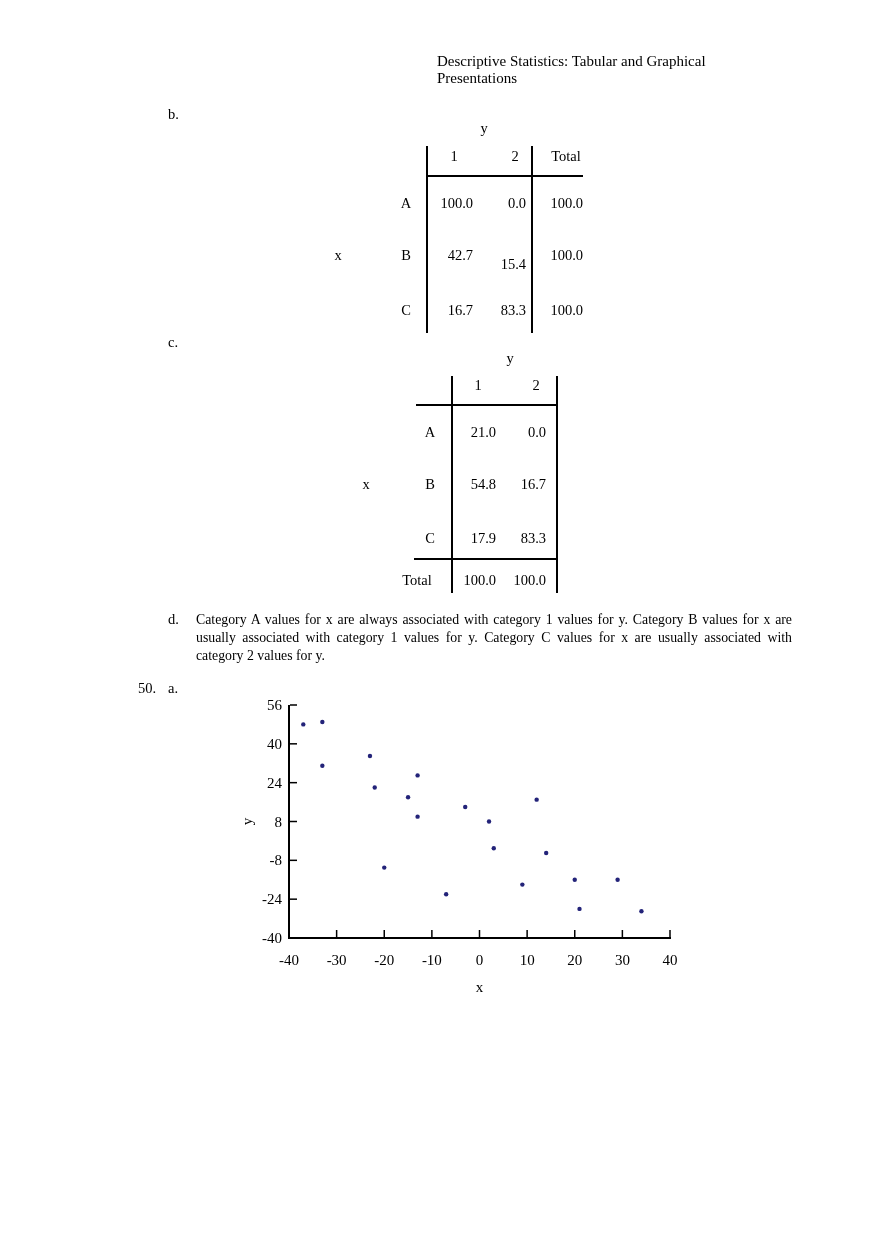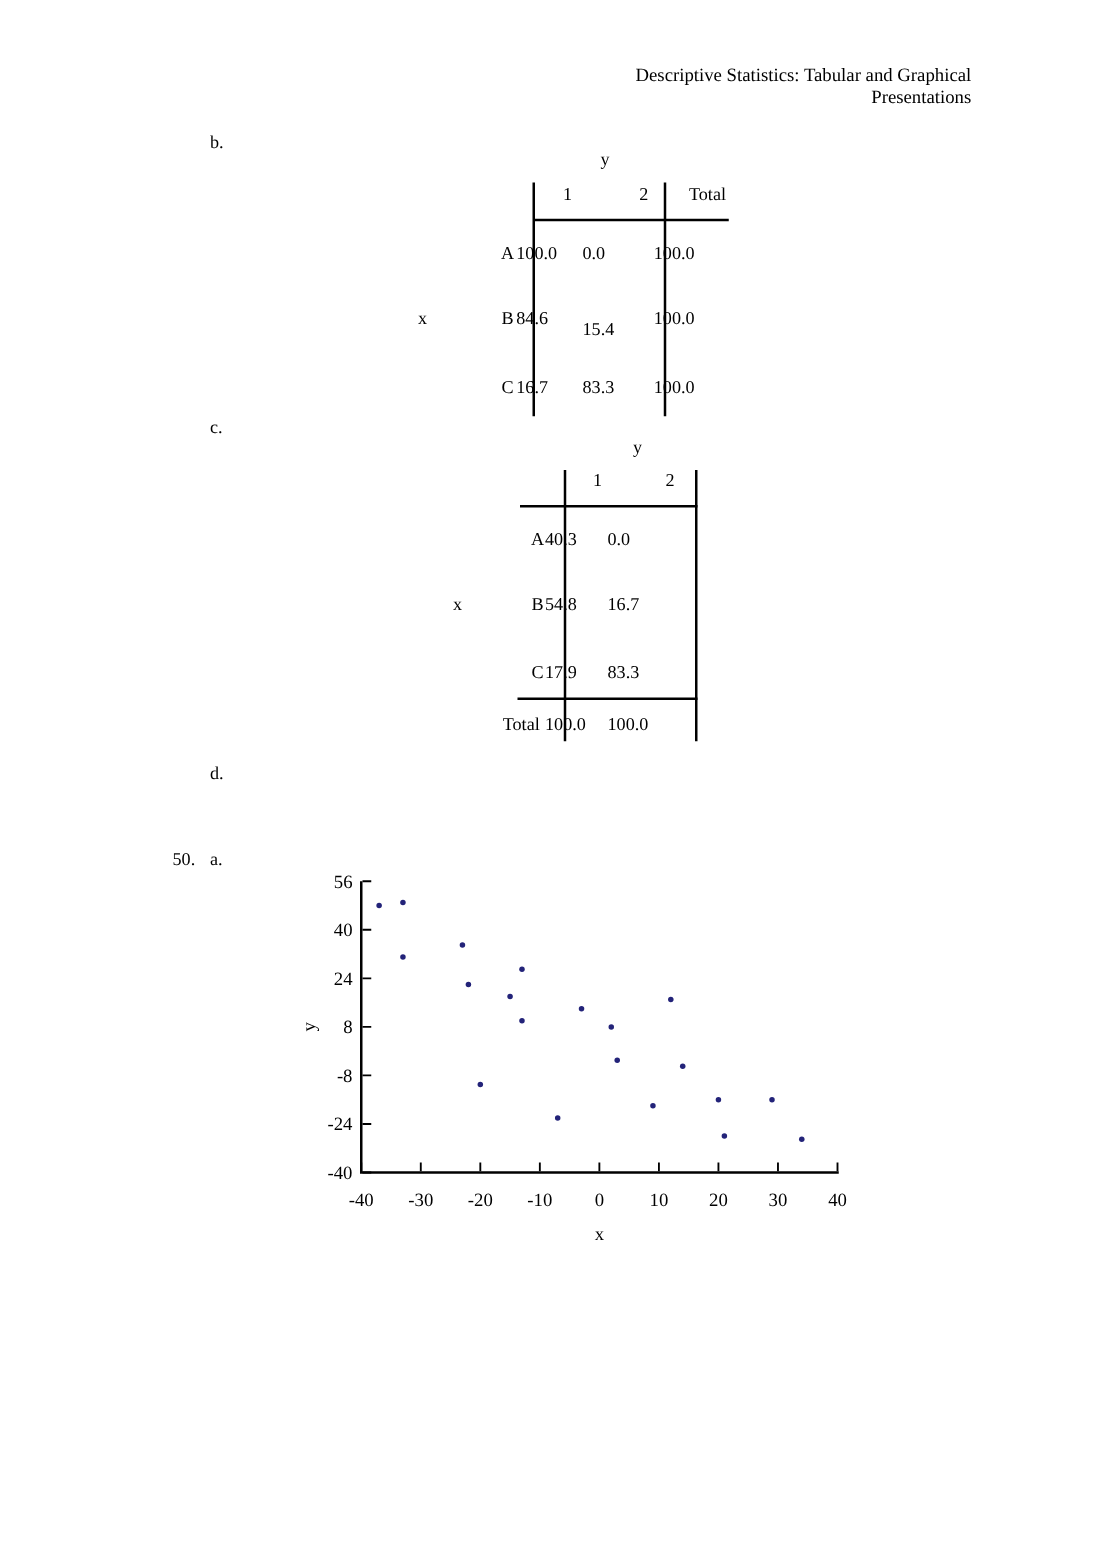--- a/index.html
+++ b/index.html
@@ -1,25 +1,25 @@
 <!DOCTYPE html>
 <html><head>
 <meta charset="utf-8">
 <style>
   html,body{margin:0;padding:0;background:#fff;}
   #page{position:relative;width:880px;height:1247px;background:#ffffff;
         font-family:"Liberation Serif",serif;color:#000;overflow:hidden;}
   .abs{position:absolute;}
   .c{text-align:center;}
-  .r{text-align:left;}
+  .r{text-align:right;}
   .cell{font-size:14.5px;line-height:16px;height:16px;}
   .lbl{font-size:14.5px;line-height:16px;}
   .vline{width:2px;background:#000;}
   .hline{height:2px;background:#000;}
-  #doc-title{font-size:15px;text-align:right;width:340px;}
+  #doc-title{font-size:15px;text-align:left;width:340px;}
   #para-d{font-size:13.8px;line-height:18px;text-align:justify;width:596px;}
   svg text{font-family:"Liberation Serif",serif;fill:#000;}
 </style>
 </head>
 <body>
 
 <div id="page">
 
   <div id="doc-title" class="abs" style="left:437px;top:53px">Descriptive Statistics: Tabular and Graphical Presentations</div>
 
@@ -36,21 +36,21 @@
     <div class="abs hline" style="left:427px;top:175px;width:156px"></div>
 
     <div class="abs cell c" style="left:330px;top:247px;width:16px">x</div>
 
     <div class="abs cell c" style="left:391px;top:195px;width:30px">A</div>
     <div class="abs cell r" style="left:413px;top:195px;width:60px">100.0</div>
     <div class="abs cell r" style="left:466px;top:195px;width:60px">0.0</div>
     <div class="abs cell r" style="left:523px;top:195px;width:60px">100.0</div>
 
     <div class="abs cell c" style="left:391px;top:247px;width:30px">B</div>
-    <div class="abs cell r" style="left:413px;top:247px;width:60px">84.6</div>
+    <div class="abs cell r" style="left:413px;top:247px;width:60px">42.7</div>
     <div class="abs cell r" style="left:466px;top:256px;width:60px">15.4</div>
     <div class="abs cell r" style="left:523px;top:247px;width:60px">100.0</div>
 
     <div class="abs cell c" style="left:391px;top:302px;width:30px">C</div>
     <div class="abs cell r" style="left:413px;top:302px;width:60px">16.7</div>
     <div class="abs cell r" style="left:466px;top:302px;width:60px">83.3</div>
     <div class="abs cell r" style="left:523px;top:302px;width:60px">100.0</div>
   </div>
 
   <div class="abs lbl" style="left:168px;top:334px">c.</div>
@@ -61,37 +61,38 @@
     <div class="abs cell c" style="left:521px;top:377px;width:30px">2</div>
 
     <div class="abs vline" style="left:451px;top:376px;height:217px"></div>
     <div class="abs vline" style="left:556px;top:376px;height:217px"></div>
     <div class="abs hline" style="left:416px;top:404px;width:142px"></div>
     <div class="abs hline" style="left:414px;top:558px;width:144px"></div>
 
     <div class="abs cell c" style="left:358px;top:476px;width:16px">x</div>
 
     <div class="abs cell c" style="left:415px;top:424px;width:30px">A</div>
-    <div class="abs cell r" style="left:436px;top:424px;width:60px">40.3</div>
+    <div class="abs cell r" style="left:436px;top:424px;width:60px">21.0</div>
     <div class="abs cell r" style="left:486px;top:424px;width:60px">0.0</div>
 
     <div class="abs cell c" style="left:415px;top:476px;width:30px">B</div>
     <div class="abs cell r" style="left:436px;top:476px;width:60px">54.8</div>
     <div class="abs cell r" style="left:486px;top:476px;width:60px">16.7</div>
 
     <div class="abs cell c" style="left:415px;top:530px;width:30px">C</div>
     <div class="abs cell r" style="left:436px;top:530px;width:60px">17.9</div>
     <div class="abs cell r" style="left:486px;top:530px;width:60px">83.3</div>
 
     <div class="abs cell c" style="left:394px;top:572px;width:46px">Total</div>
     <div class="abs cell r" style="left:436px;top:572px;width:60px">100.0</div>
     <div class="abs cell r" style="left:486px;top:572px;width:60px">100.0</div>
   </div>
 
   <div class="abs lbl" style="left:168px;top:611px">d.</div>
+  <div id="para-d" class="abs" style="left:196px;top:611px">Category A values for x are always associated with category 1 values for y.  Category B values for x are usually associated with category 1 values for y.  Category C values for x are usually associated with category 2 values for y.</div>
 
   <div class="abs lbl" style="left:138px;top:680px">50.</div>
   <div class="abs lbl" style="left:168px;top:680px">a.</div>
 
   <svg id="chart-svg" class="abs" style="left:230px;top:690px" width="460" height="322" viewBox="0 0 460 322">
       <line x1="59" y1="15" x2="59" y2="248" stroke="#000" stroke-width="2"></line>
       <line x1="58" y1="248" x2="441" y2="248" stroke="#000" stroke-width="2"></line>
       <line x1="60" y1="248" x2="67" y2="248" stroke="#000" stroke-width="1.5"></line>
       <text x="52" y="253" text-anchor="end" font-size="15">-40</text>
       <line x1="60" y1="209.16666666666666" x2="67" y2="209.16666666666666" stroke="#000" stroke-width="1.5"></line>

